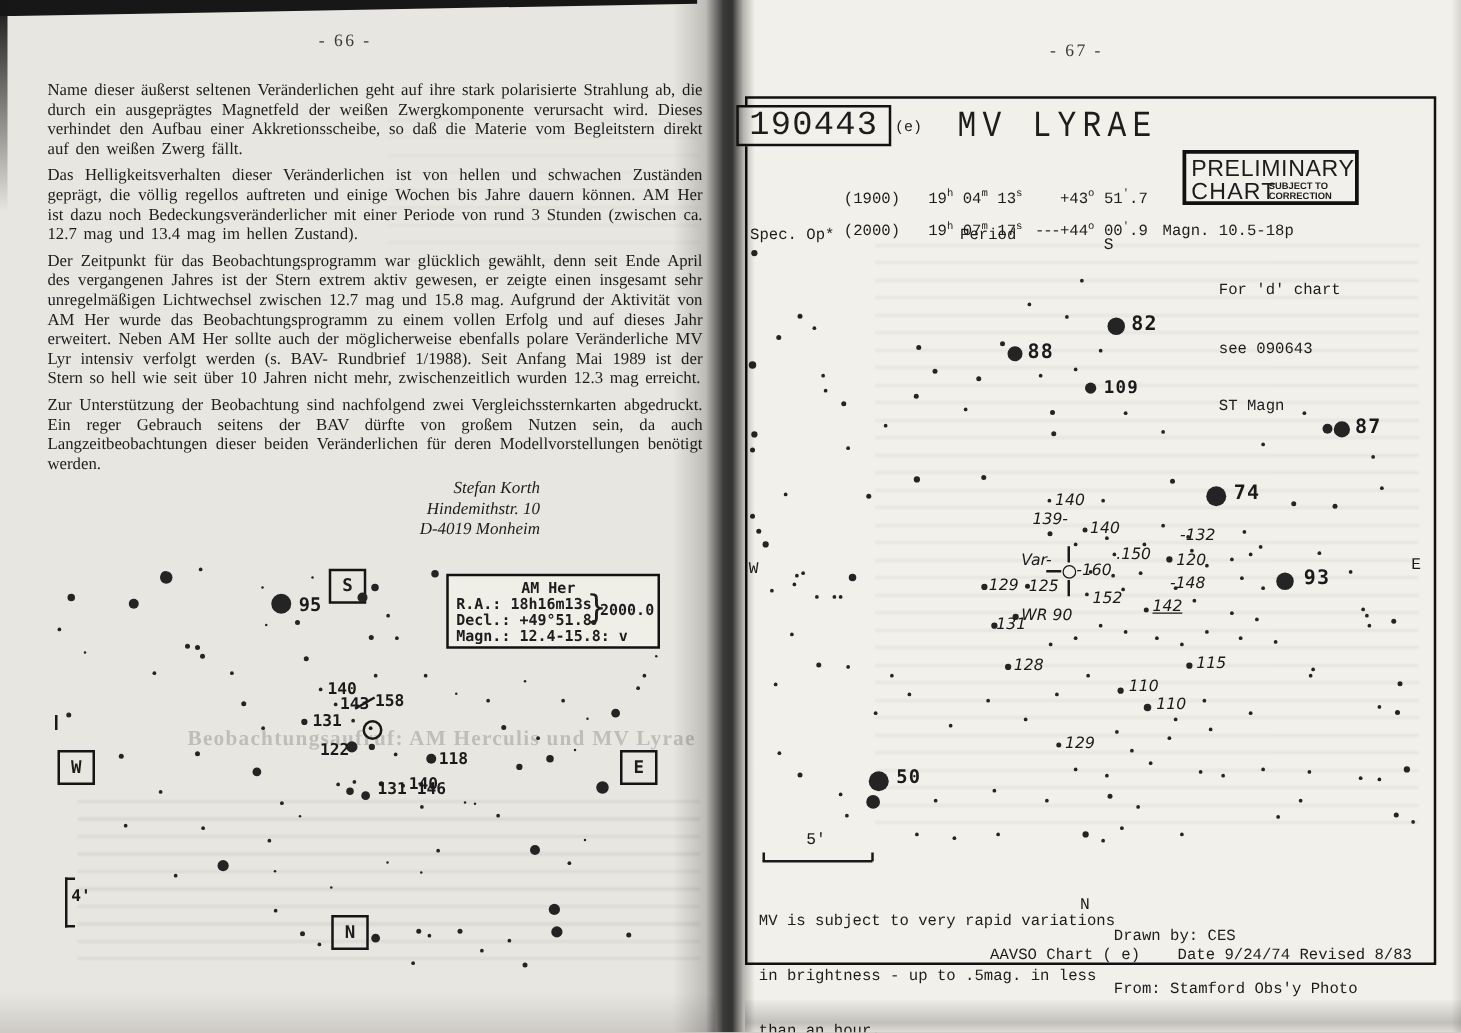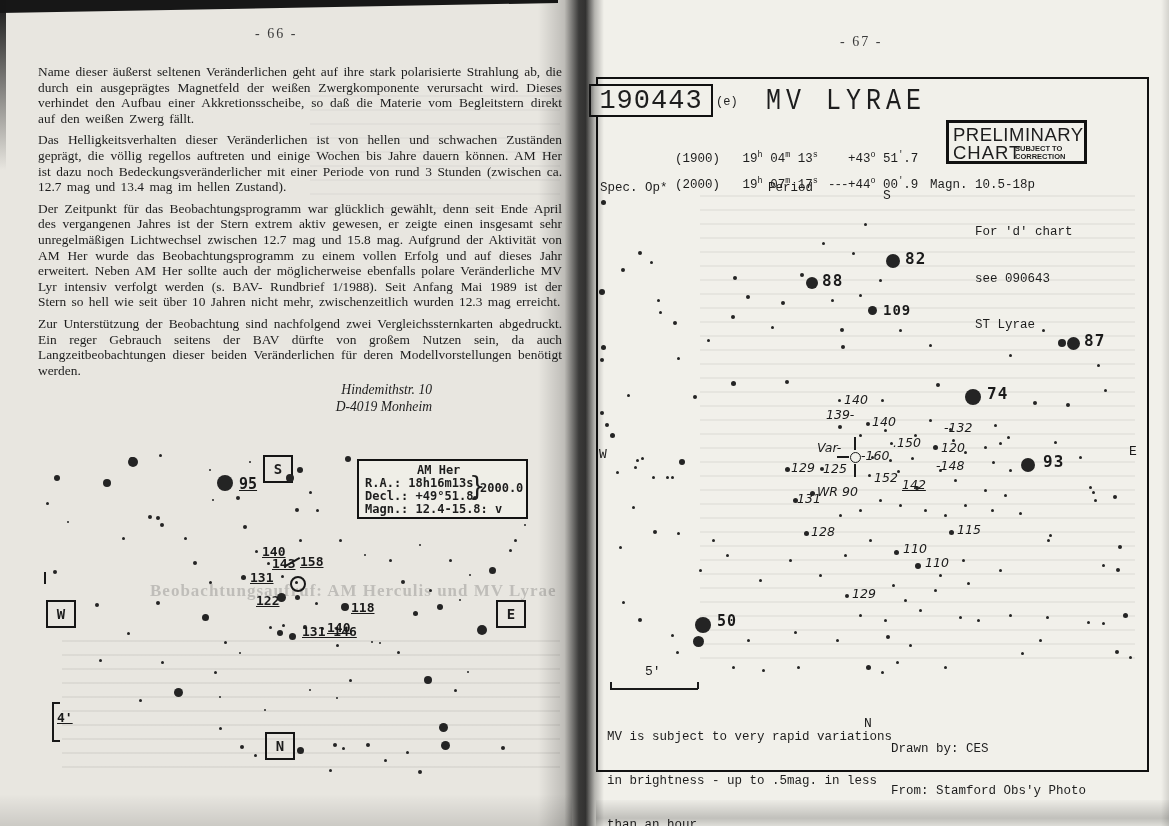--- a/index.html
+++ b/index.html
@@ -28,21 +28,21 @@
   .pgnum{font:14px "Liberation Serif",serif;letter-spacing:2px;color:#3a3a3a;white-space:pre;}
   
   .bodytext{left:38px;top:64px;width:524px;font-size:13.4px;line-height:15.6px;
             text-align:justify;word-spacing:2px;}
   .bodytext p{margin:0 0 6px 0;}
   .signature{left:38px;top:382px;width:394px;text-align:right;font-style:italic;
              font-size:13.6px;line-height:16.5px;}
   
   .star{position:absolute;background:#242424;border-radius:50%;}
   .clabel{position:absolute;color:#1a1a1a;white-space:pre;}
-  .clabel.dm{font:bold 13px "DejaVu Sans Mono",monospace;text-decoration:underline;}
+  .clabel.dm{font:bold 13px "DejaVu Sans Mono",monospace;}
   .clabel.tb{font:bold 16px "DejaVu Sans Mono",monospace;letter-spacing:1px;}
   .clabel.hw{font:italic 12.5px "DejaVu Sans",sans-serif;}
   .clabel.ty{font:13px "Liberation Mono",monospace;}
   .dirbox{width:26px;height:24px;border:2px solid #151515;text-align:center;
           font:bold 14px "DejaVu Sans Mono",monospace;line-height:24px;background:transparent;}
   .infobox{left:357px;top:459px;width:167px;height:56px;border:2px solid #121212;background:rgba(240,238,232,.85);}
   .infobox div{position:absolute;font:bold 12px "DejaVu Sans Mono",monospace;white-space:pre;}
   .varmark-l-ring{left:290px;top:576px;width:12px;height:12px;border:2.2px solid #181818;border-radius:50%;}
   .varmark-l-dot{left:295px;top:581px;width:3px;height:3px;background:#181818;border-radius:50%;}
   .ptr-158{left:284px;top:566px;width:18px;height:1.6px;background:#181818;transform:rotate(-30deg);transform-origin:left center;}
@@ -86,20 +86,21 @@
     <div class="abs pgnum" style="left:255px;top:26px;">- 66 -</div>
 
     <div class="abs bodytext">
       <p>Name dieser äußerst seltenen Veränderlichen geht auf ihre stark polarisierte Strahlung ab, die durch ein ausgeprägtes Magnetfeld der weißen Zwergkomponente verursacht wird. Dieses verhindet den Aufbau einer Akkretionsscheibe, so daß die Materie vom Begleitstern direkt auf den weißen Zwerg fällt.</p>
       <p>Das Helligkeitsverhalten dieser Veränderlichen ist von hellen und schwachen Zuständen geprägt, die völlig regellos auftreten und einige Wochen bis Jahre dauern können. AM Her ist dazu noch Bedeckungsveränderlicher mit einer Periode von rund 3 Stunden (zwischen ca. 12.7 mag und 13.4 mag im hellen Zustand).</p>
       <p>Der Zeitpunkt für das Beobachtungsprogramm war glücklich gewählt, denn seit Ende April des vergangenen Jahres ist der Stern extrem aktiv gewesen, er zeigte einen insgesamt sehr unregelmäßigen Lichtwechsel zwischen 12.7 mag und 15.8 mag. Aufgrund der Aktivität von AM Her wurde das Beobachtungsprogramm zu einem vollen Erfolg und auf dieses Jahr erweitert. Neben AM Her sollte auch der möglicherweise ebenfalls polare Veränderliche MV Lyr intensiv verfolgt werden (s. BAV- Rundbrief 1/1988). Seit Anfang Mai 1989 ist der Stern so hell wie seit über 10 Jahren nicht mehr, zwischenzeitlich wurden 12.3 mag erreicht.</p>
       <p>Zur Unterstützung der Beobachtung sind nachfolgend zwei Vergleichssternkarten abgedruckt. Ein reger Gebrauch seitens der BAV dürfte von großem Nutzen sein, da auch Langzeitbeobachtungen dieser beiden Veränderlichen für deren Modellvorstellungen benötigt werden.</p>
     </div>
 
     <div class="abs signature">
+      <div>Stefan Korth</div>
       <div>Hindemithstr. 10</div>
       <div>D-4019 Monheim</div>
     </div>
 
     <div class="abs ghost-title" style="left:150px;top:581px;">Beobachtungsaufruf: AM Herculis und MV Lyrae</div>
     <div class="abs ghost" style="left:62px;top:640px;width:498px;height:128px;opacity:.55;"></div>
     <div class="abs ghost" style="left:310px;top:95px;width:250px;height:118px;opacity:.28;"></div>
 
     <div class="abs dirbox" style="left:263px;top:455px;">S</div>
     <div class="abs dirbox" style="left:46px;top:600px;">W</div>
@@ -150,21 +151,21 @@
     <span>(2000)</span><span>   </span><span>19</span><sup>h</sup><span> </span><span>07</span><sup>m</sup><span> </span><span>17</span><sup>s</sup><span>    </span><span>+44</span><sup>o</sup><span> </span><span>00</span><sup>'</sup><span>.9</span>
   </div>
 
   <div class="abs typeline" style="left:600px;top:181px;">Spec. Op*</div>
   <div class="abs typeline" style="left:768px;top:181px;"><span>Period</span><span>  </span><span class="dash-raised">---</span></div>
   <div class="abs typeline" style="left:930px;top:178px;">Magn. 10.5-18p</div>
 
   <div class="abs dnote">
     <div>For 'd' chart</div>
     <div>see 090643</div>
-    <div>ST Lyrae</div>
+    <div>ST Magn</div>
   </div>
 
   <div class="abs vm-r-a"></div>
   <div class="abs vm-r-circ"></div>
   <div class="abs vm-r-b"></div>
   <div class="abs vm-r-h"></div>
 
   <div class="abs scale5-line"></div>
   <div class="abs scale5-t1"></div>
   <div class="abs scale5-t2"></div>
@@ -174,20 +175,21 @@
     <div>in brightness - up to .5mag. in less</div>
     <div>than an hour.</div>
     
     
   </div>
   <div class="abs credits">
     <div>Drawn by: CES</div>
     <div>From: Stamford Obs'y Photo</div>
     
   </div>
+  <div class="abs footerline">AAVSO Chart ( e)    Date 9/24/74 Revised 8/83</div>
 
   <div id="overlay" class="abs" style="left:0;top:0;width:1169px;height:826px;">
       <div class="star" style="left: 217px; top: 475px; height: 16px; width: 16px;"></div>
       <div class="star" style="left: 276.5px; top: 592.5px; height: 9px; width: 9px;"></div>
       <div class="star" style="left: 341px; top: 603px; height: 8px; width: 8px;"></div>
       <div class="star" style="left: 240.5px; top: 574.5px; height: 5px; width: 5px;"></div>
       <div class="star" style="left: 294.5px; top: 594.5px; height: 5px; width: 5px;"></div>
       <div class="star" style="left: 314.5px; top: 601.5px; height: 3px; width: 3px;"></div>
       <div class="star" style="left: 254.5px; top: 549.5px; height: 3px; width: 3px;"></div>
       <div class="star" style="left: 266.5px; top: 561.5px; height: 3px; width: 3px;"></div>
@@ -466,21 +468,21 @@
       <div class="clabel hw" style="left: 817px; top: 440px;">Var-</div>
       <div class="clabel hw" style="left: 872px; top: 414px;">140</div>
       <div class="clabel hw" style="left: 944px; top: 420px;">-132</div>
       <div class="clabel hw" style="left: 893px; top: 435px;">.150</div>
       <div class="clabel hw" style="left: 941px; top: 440px;">120</div>
       <div class="clabel hw" style="left: 861px; top: 448px;">-160</div>
       <div class="clabel hw" style="left: 791px; top: 460px;">129</div>
       <div class="clabel hw" style="left: 823px; top: 461px;">125</div>
       <div class="clabel hw" style="left: 936px; top: 458px;">-148</div>
       <div class="clabel hw" style="left: 874px; top: 470px;">152</div>
-      <div class="clabel hw" style="left: 902px; top: 477px; text-decoration: underline;">142</div>
+      <div class="clabel hw" style="left: 922px; top: 477px; text-decoration: underline;">142</div>
       <div class="clabel hw" style="left: 817px; top: 484px;">WR 90</div>
       <div class="clabel hw" style="left: 797px; top: 491px;">131</div>
       <div class="clabel hw" style="left: 811px; top: 524px;">128</div>
       <div class="clabel hw" style="left: 957px; top: 522px;">115</div>
       <div class="clabel hw" style="left: 903px; top: 541px;">110</div>
       <div class="clabel hw" style="left: 925px; top: 555px;">110</div>
       <div class="clabel hw" style="left: 852px; top: 586px;">129</div>
       <div class="clabel ty" style="left: 883px; top: 188px;">S</div>
       <div class="clabel ty" style="left: 599px; top: 447px;">W</div>
       <div class="clabel ty" style="left: 1129px; top: 444px;">E</div>

